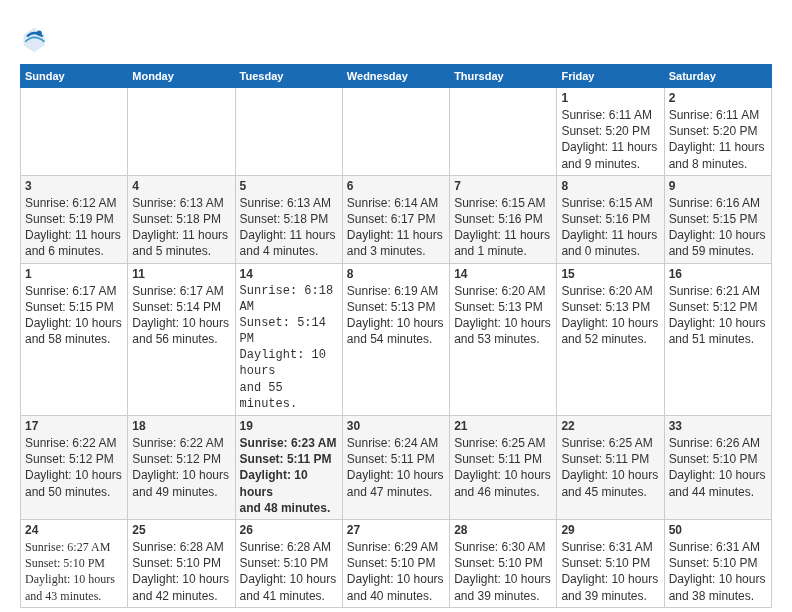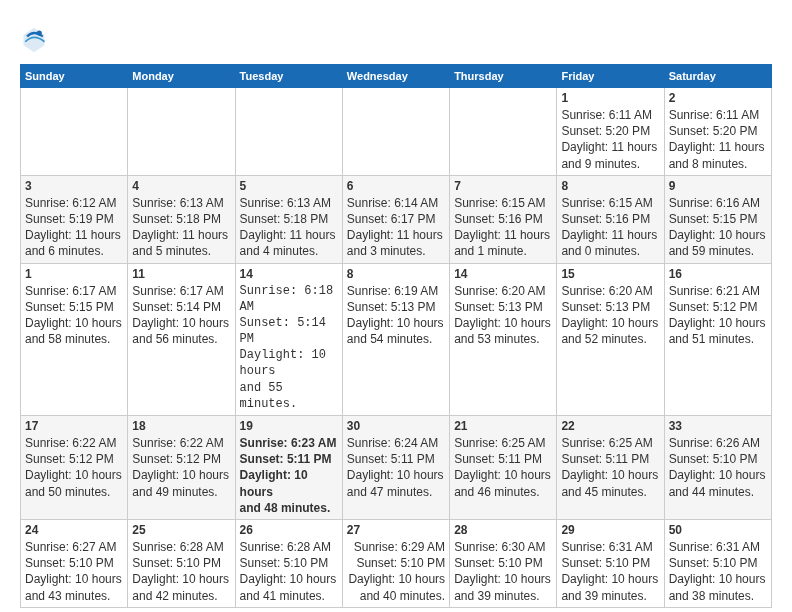--- a/index.html
+++ b/index.html
@@ -305,42 +305,42 @@
             <span class="day-num">33</span>
             <div class="day-info" style="white-space: pre-line;">Sunrise: 6:26 AM
 Sunset: 5:10 PM
 Daylight: 10 hours
 and 44 minutes.</div>
           </td>
         </tr>
         <tr>
           <td>
             <span class="day-num">24</span>
-            <div class="day-info" style="white-space: pre-line;">Sunrise: 6:27 AM
+            <div class="day-info" style="white-space: pre-line; font-family: Liberation Serif, serif;">Sunrise: 6:27 AM
 Sunset: 5:10 PM
 Daylight: 10 hours
 and 43 minutes.</div>
           </td>
           <td>
             <span class="day-num">25</span>
             <div class="day-info" style="white-space: pre-line;">Sunrise: 6:28 AM
 Sunset: 5:10 PM
 Daylight: 10 hours
 and 42 minutes.</div>
           </td>
           <td>
             <span class="day-num">26</span>
             <div class="day-info" style="white-space: pre-line;">Sunrise: 6:28 AM
 Sunset: 5:10 PM
 Daylight: 10 hours
 and 41 minutes.</div>
           </td>
           <td>
             <span class="day-num">27</span>
-            <div class="day-info" style="white-space: pre-line; text-align: right;">Sunrise: 6:29 AM
+            <div class="day-info" style="white-space: pre-line;">Sunrise: 6:29 AM
 Sunset: 5:10 PM
 Daylight: 10 hours
 and 40 minutes.</div>
           </td>
           <td>
             <span class="day-num">28</span>
             <div class="day-info" style="white-space: pre-line;">Sunrise: 6:30 AM
 Sunset: 5:10 PM
 Daylight: 10 hours
 and 39 minutes.</div>

